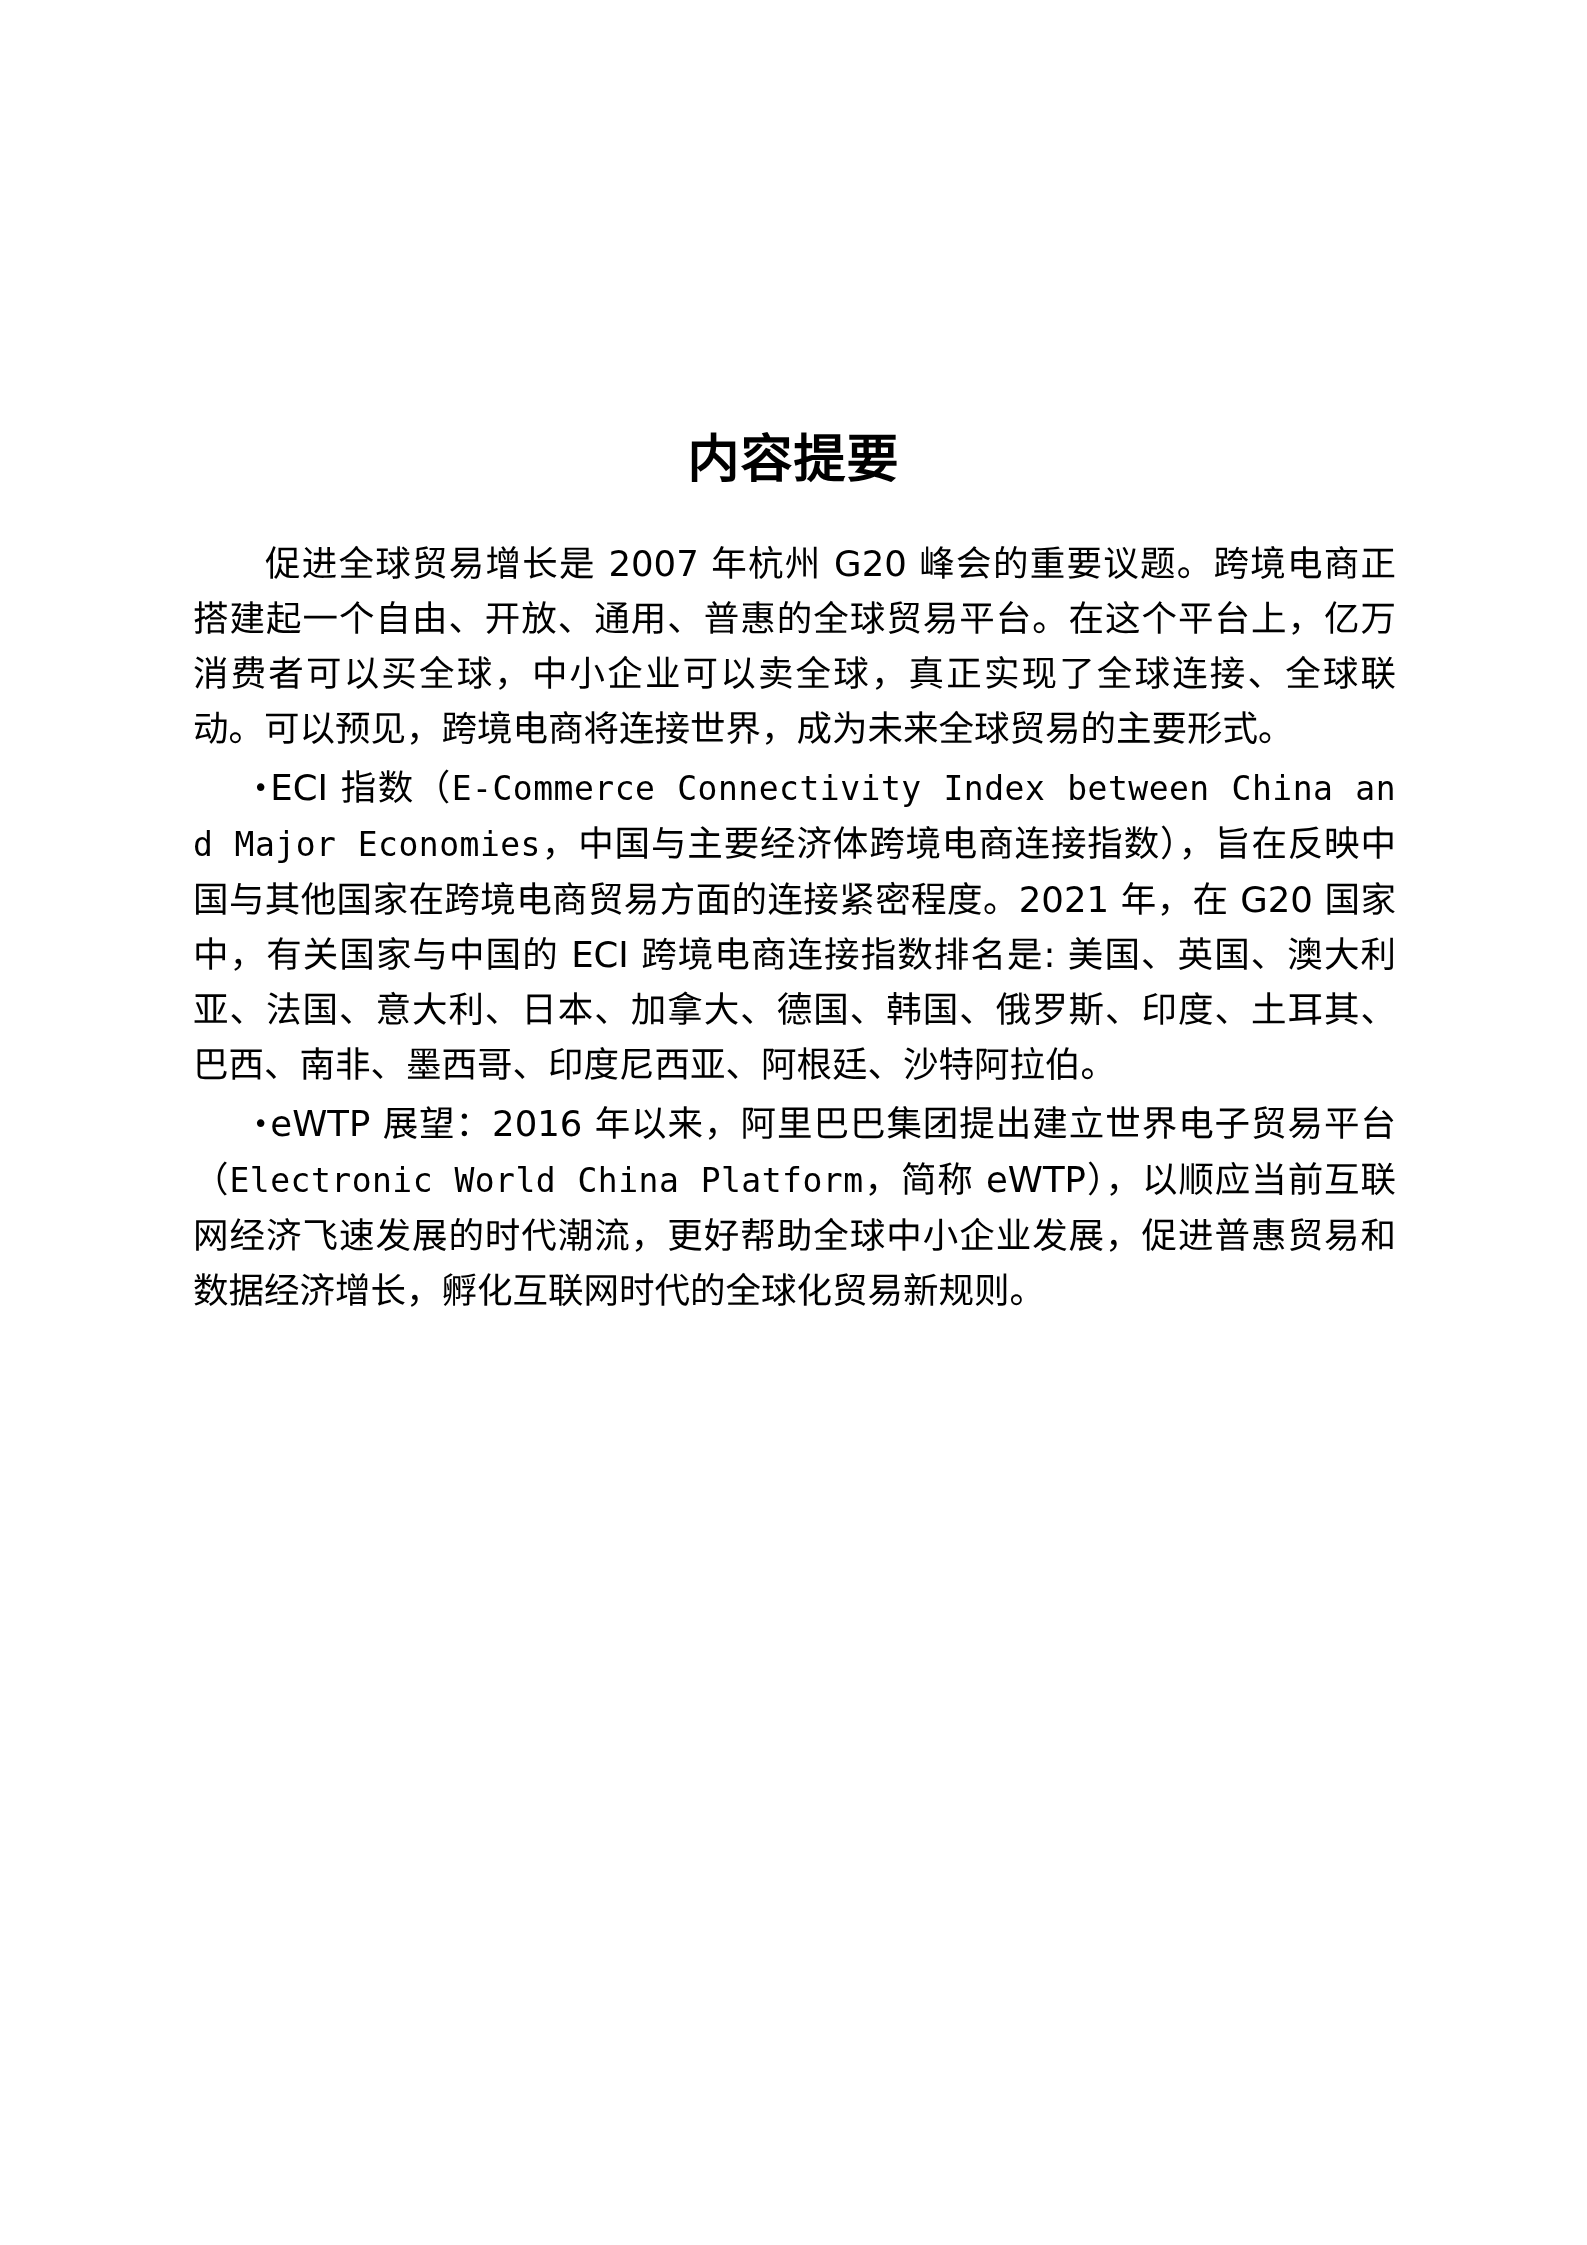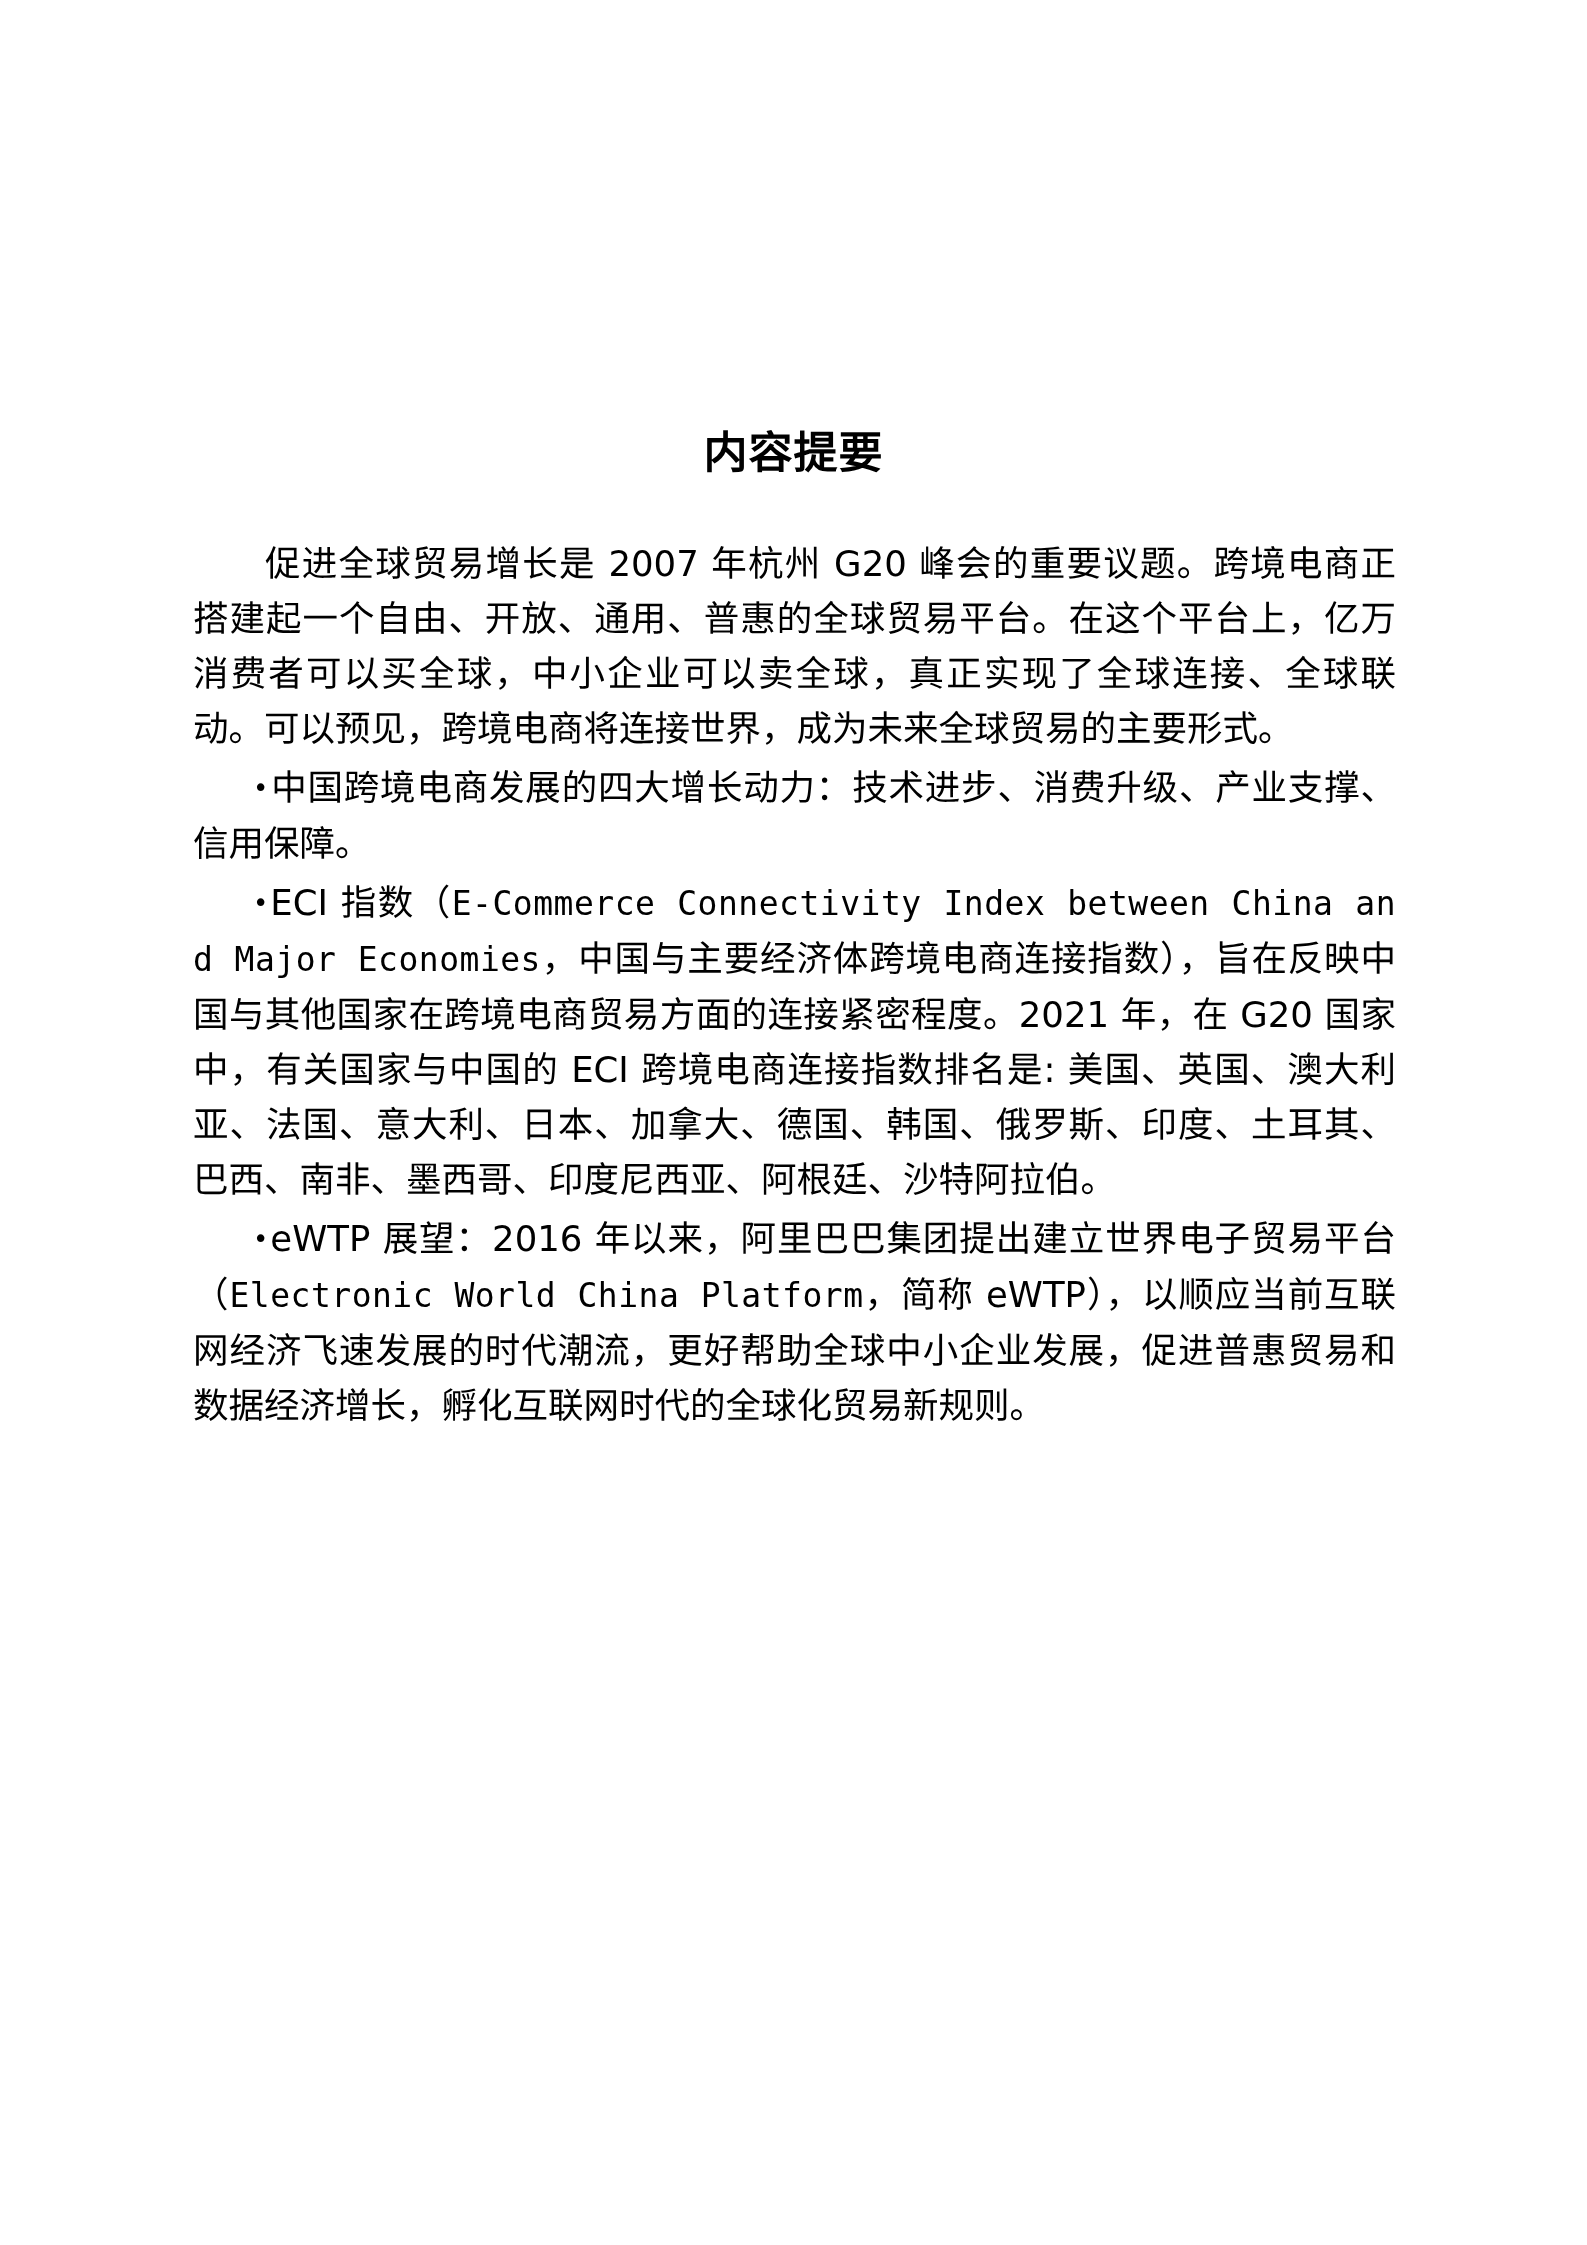--- a/index.html
+++ b/index.html
@@ -21,21 +21,21 @@
 
   
   .doc-title {
     position: absolute;
     top: 386px;
     left: 0;
     width: 1587px;
     text-align: center;
     font-family: "DejaVu Sans", "Liberation Sans", sans-serif;
     font-weight: 700;
-    font-size: 44px;
+    font-size: 52px;
     line-height: 76px;
     color: #000000;
     letter-spacing: 1px;
   }
 
   
   .body-block {
     position: absolute;
     top: 536px;
     left: 193px;
@@ -80,23 +80,20 @@
 
 <div class="page">
 
   <h1 class="doc-title">内容提要</h1>
 
   <div class="body-block">
 
     <p class="para lead">促进全球贸易增长是 2007 年杭州 G20 峰会的重要议题。跨境电商正搭建起一个自由、开放、通用、普惠的全球贸易平台。在这个平台上，亿万消费者可以买全球，中小企业可以卖全球，真正实现了全球连接、全球联动。可以预见，跨境电商将连接世界，成为未来全球贸易的主要形式。</p>
 
 
-    <p class="para bullet">
-      <span class="bullet-dot">•</span><span>中国跨境电商发展的四大增长动力：技术进步、消费升级、产业支撑、信用保障。</span>
-    </p>
 
     <p class="para bullet">
       <span class="bullet-dot">•</span><span>ECI 指数（</span><span class="mono">E-Commerce Connectivity Index between China and Major Economies</span><span>，中国与主要经济体跨境电商连接指数），旨在反映中国与其他国家在跨境电商贸易方面的连接紧密程度。2021 年，在 G20 国家中，有关国家与中国的 ECI 跨境电商连接指数排名是: 美国、英国、澳大利亚、法国、意大利、日本、加拿大、德国、韩国、俄罗斯、印度、土耳其、巴西、南非、墨西哥、印度尼西亚、阿根廷、沙特阿拉伯。</span>
     </p>
 
     <p class="para bullet">
       <span class="bullet-dot">•</span><span>eWTP 展望：2016 年以来，阿里巴巴集团提出建立世界电子贸易平台（</span><span class="mono">Electronic World China Platform</span><span>，简称 eWTP），以顺应当前互联网经济飞速发展的时代潮流，更好帮助全球中小企业发展，促进普惠贸易和数据经济增长，孵化互联网时代的全球化贸易新规则。</span>
     </p>
 
   </div>

